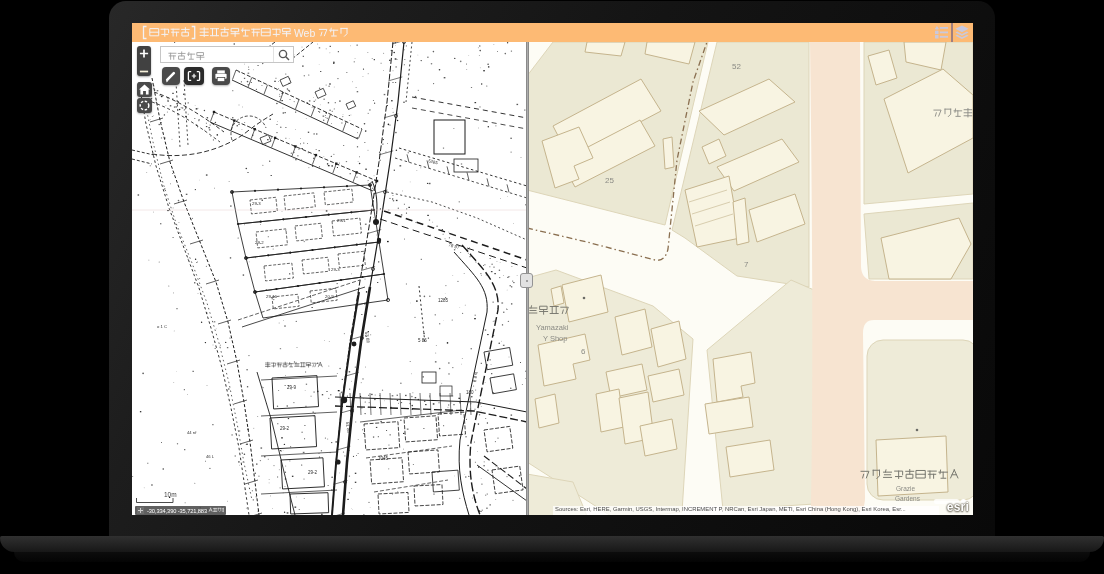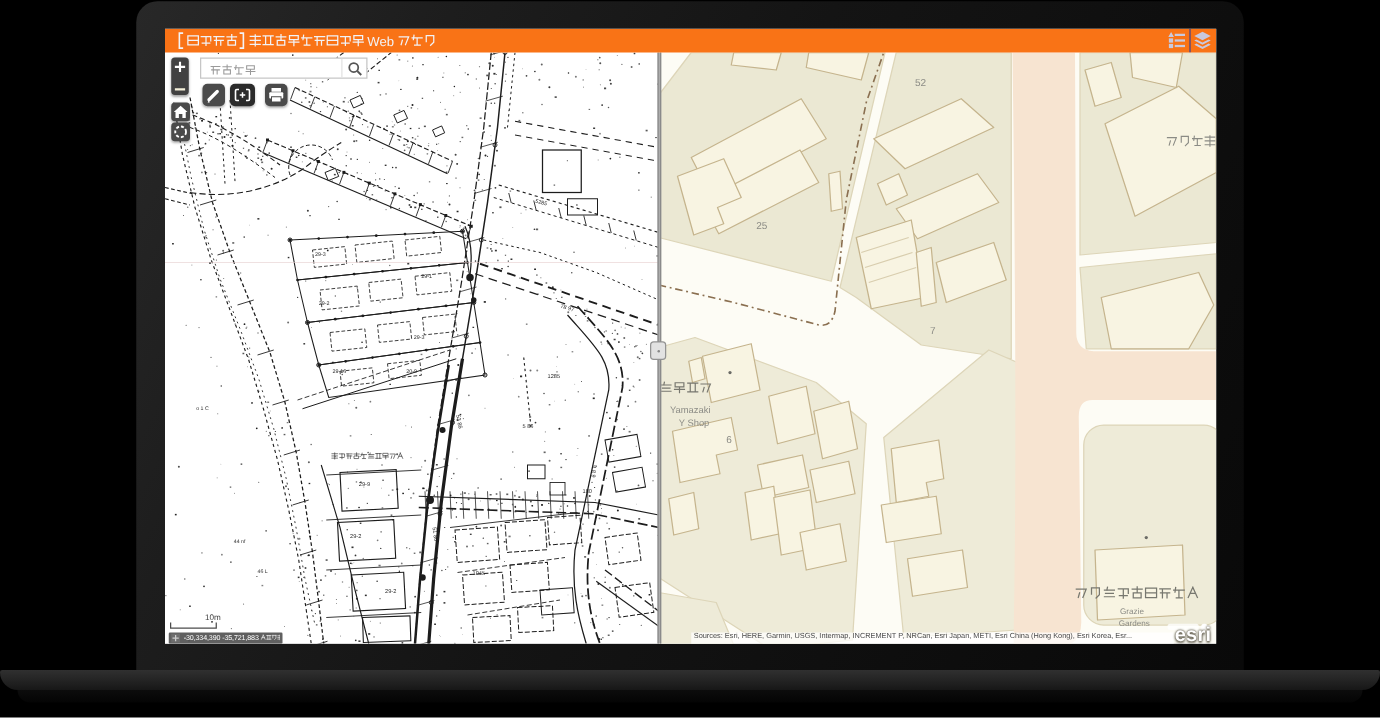--- a/index.html
+++ b/index.html
@@ -6,21 +6,21 @@
 .bezel { position:absolute; left:109px; top:1px; width:886px; height:535px;
   border-radius:17px 17px 0 0;
   background:linear-gradient(118deg,#282828 0%,#1d1d1d 22%,#141414 48%,#0d0d0d 80%,#090909 100%); }
 .base { position:absolute; left:0; top:536px; width:1104px; height:16px;
   background:linear-gradient(#303030,#1f1f1f 70%,#171717);
   border-radius:2px 2px 16px 16px; }
 .base2 { position:absolute; left:14px; top:552px; width:1076px; height:10px;
   background:linear-gradient(#0c0c0c,#040404); border-radius:0 0 22px 22px; }
 .screen { position:absolute; left:132px; top:23px; width:841px; height:492px;
   background:#fff; overflow:hidden; }
-.hdr { position:absolute; left:0; top:0; width:841px; height:19px; background:#f97316; }
+.hdr { position:absolute; left:0; top:0; width:841px; height:19px; background:#fdba74; }
 .maps { position:absolute; left:0; top:0px; width:841px; height:492px; }
 .btn { position:absolute; background:#4a4a4a; border-radius:3px; box-shadow:0 1px 2px rgba(0,0,0,0.3); }
 .btn svg { display:block; }
 </style></head><body>
 <div class="bezel"></div>
 <div class="base"></div>
 <div class="base2"></div>
 <div class="screen">
   <div class="maps">
     <svg width="395" height="473" viewBox="0 0 395 473" style="position:absolute;left:0;top:19px">
@@ -1514,14 +1514,14 @@
         <g transform="translate(13.9,1.8) scale(4.20)">
           <path d="M.1,.18H.9 M.1,.5H.9 M.1,.82H.9 M.5,.06V.94" fill="none" stroke="#ffffff" stroke-width="0.119" stroke-linecap="square" opacity="1.0"></path>
         </g>
       </svg>
   </div>
 
   <div style="position:absolute;left:421px;top:483px;width:386px;height:9px;background:rgba(255,255,255,0.75);color:#4a4a4a;font-size:5.9px;letter-spacing:0;white-space:nowrap;overflow:hidden;padding-left:2px">Sources: Esri, HERE, Garmin, USGS, Intermap, INCREMENT P, NRCan, Esri Japan, METI, Esri China (Hong Kong), Esri Korea, Esr...</div>
   <div style="position:absolute;right:1px;bottom:-1px;width:48px;height:18px;color:#fff">
   <div style="position:absolute;right:13px;top:1px;width:25px;height:4.5px;background:rgba(255,255,255,0.8);border-radius:2px"></div>
   <div style="position:absolute;right:6.5px;top:1px;width:4.5px;height:4.5px;background:#fff;border-radius:50%"></div>
-  <div style="position:absolute;right:3px;top:1.5px;font-size:16px;font-weight:bold;font-family:'Liberation Sans',sans-serif;color:#fff;letter-spacing:0.2px;text-shadow:0 0 2px rgba(95,90,75,1),0 0 1.5px rgba(95,90,75,1),0 1px 2px rgba(95,90,75,0.85)">esri</div>
+  <div style="position:absolute;right:3px;top:1.5px;font-size:12px;font-weight:bold;font-family:'Liberation Sans',sans-serif;color:#fff;letter-spacing:0.2px;text-shadow:0 0 2px rgba(95,90,75,1),0 0 1.5px rgba(95,90,75,1),0 1px 2px rgba(95,90,75,0.85)">esri</div>
 </div>
 </div>
 </body></html>

